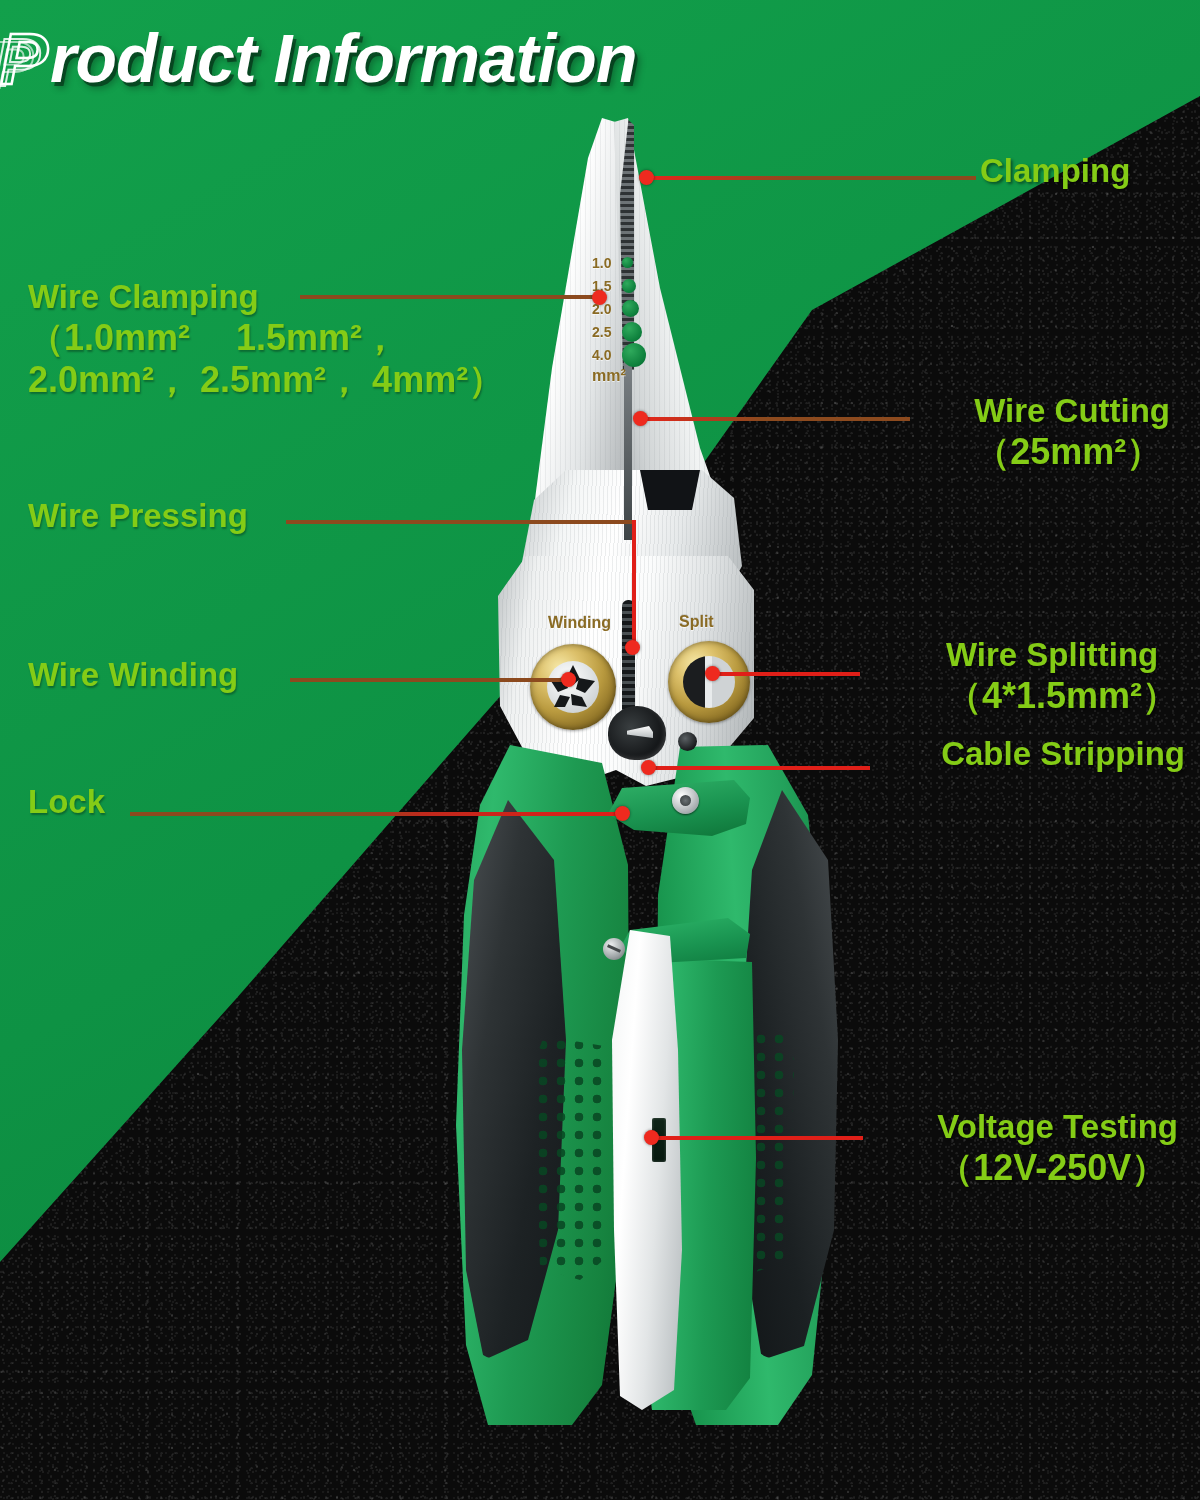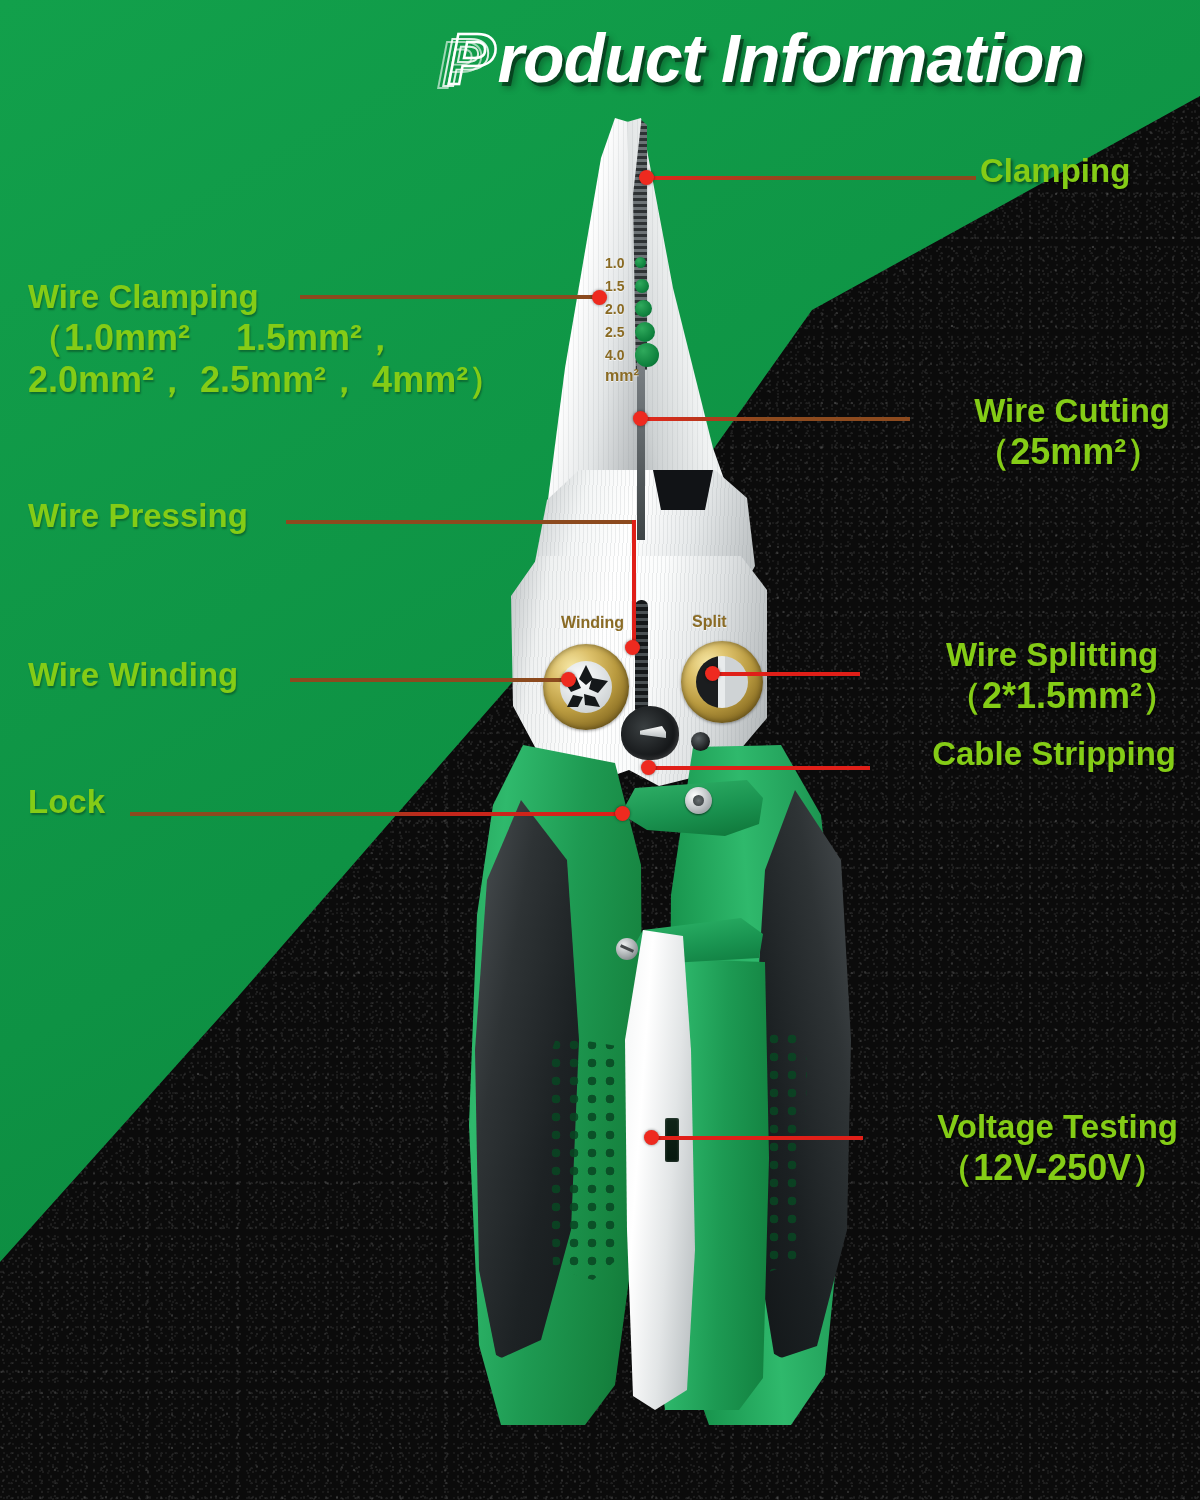--- a/index.html
+++ b/index.html
@@ -41,21 +41,21 @@
     position:absolute; inset:0;
     background:linear-gradient(150deg,#12a04b 0%,#0e9244 48%,#0a7e3a 100%);
     clip-path:polygon(0 0, 1200px 0, 1200px 96px, 812px 310px, 700px 468px,
                       404px 806px, 235px 1000px, 0 1262px);
   }
   
 
   
   #title-bar {
     position:absolute; left:0; top:18px; width:1084px;
-    text-align:right;
+    text-align:left;
     z-index:6;
   }
   #title-text {
     display:inline-block;
     font-size:68px;
     font-weight:bold;
     font-style:italic;
     letter-spacing:-1px;
     color:#ffffff;
     text-shadow: 3px 4px 0 rgba(0,0,0,.42), 5px 6px 7px rgba(0,0,0,.30);
@@ -105,21 +105,21 @@
   .leader.green .seg-h, .leader.green .seg-v { background:#8c4a1e; }
   .leader.red   .seg-h, .leader.red   .seg-v { background:#e01f18; }
   .leader.mixr  .seg-h { background:linear-gradient(90deg,#e8241b 0%,#8c4a1e 45%,#8c4a1e 100%); }
   .dot {
     position:absolute; width:15px; height:15px; border-radius:50%;
     background:#ee2a1f; box-shadow:0 0 3px rgba(0,0,0,.5);
     z-index:9;
   }
 
   
-  #tool { position:absolute; left:0; top:0; width:963px; height:1500px; z-index:5;margin-left:13px; }
+  #tool { position:absolute; left:0; top:0; width:963px; height:1500px; z-index:5; }
 
   
   .jaw {
     position:absolute;
     background:linear-gradient(100deg,#d9dcdd 0%,#f6f8f8 18%,#ffffff 34%,#e3e6e7 56%,#b9bdbf 78%,#8f9496 100%);
   }
   #jaw-left {
     left:530px; top:118px; width:120px; height:420px;
     clip-path:polygon(72px 0, 92px 6px, 118px 300px, 100px 420px, 0 420px, 22px 250px, 58px 40px);
   }
@@ -504,24 +504,24 @@
   <div class="callout on-green" style="left:28px; top:497px;">
     <span class="ln">Wire Pressing</span>
   </div>
 
   <div class="callout on-green" style="left:28px; top:648px;margin-top:8px;">
     <span class="ln">Wire Winding</span>
   </div>
 
   <div class="callout right" style="right:22px; top:636px;">
     <span class="ln">Wire Splitting</span>
-    <span class="ln sub">（2*1.5mm²）</span>
-  </div>
-
-  <div class="callout right" style="right:24px; top:735px;">
+    <span class="ln sub">（4*1.5mm²）</span>
+  </div>
+
+  <div class="callout right" style="right:15px; top:735px;">
     <span class="ln">Cable Stripping</span>
   </div>
 
   <div class="callout on-green" style="left:28px; top:783px;">
     <span class="ln">Lock</span>
   </div>
 
   <div class="callout right" style="right:22px; top:1108px;">
     <span class="ln">Voltage Testing</span>
     <span class="ln sub">（12V-250V）</span>

